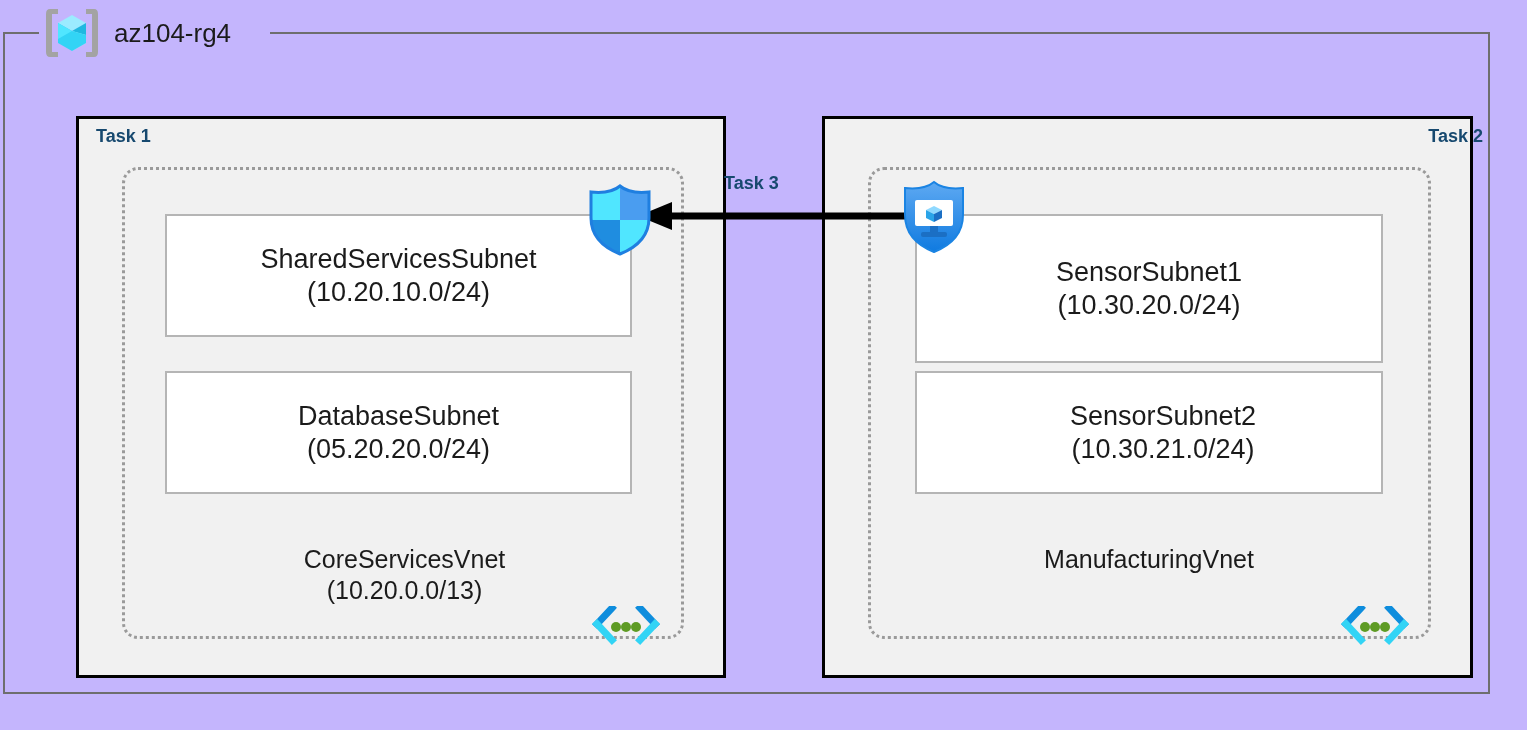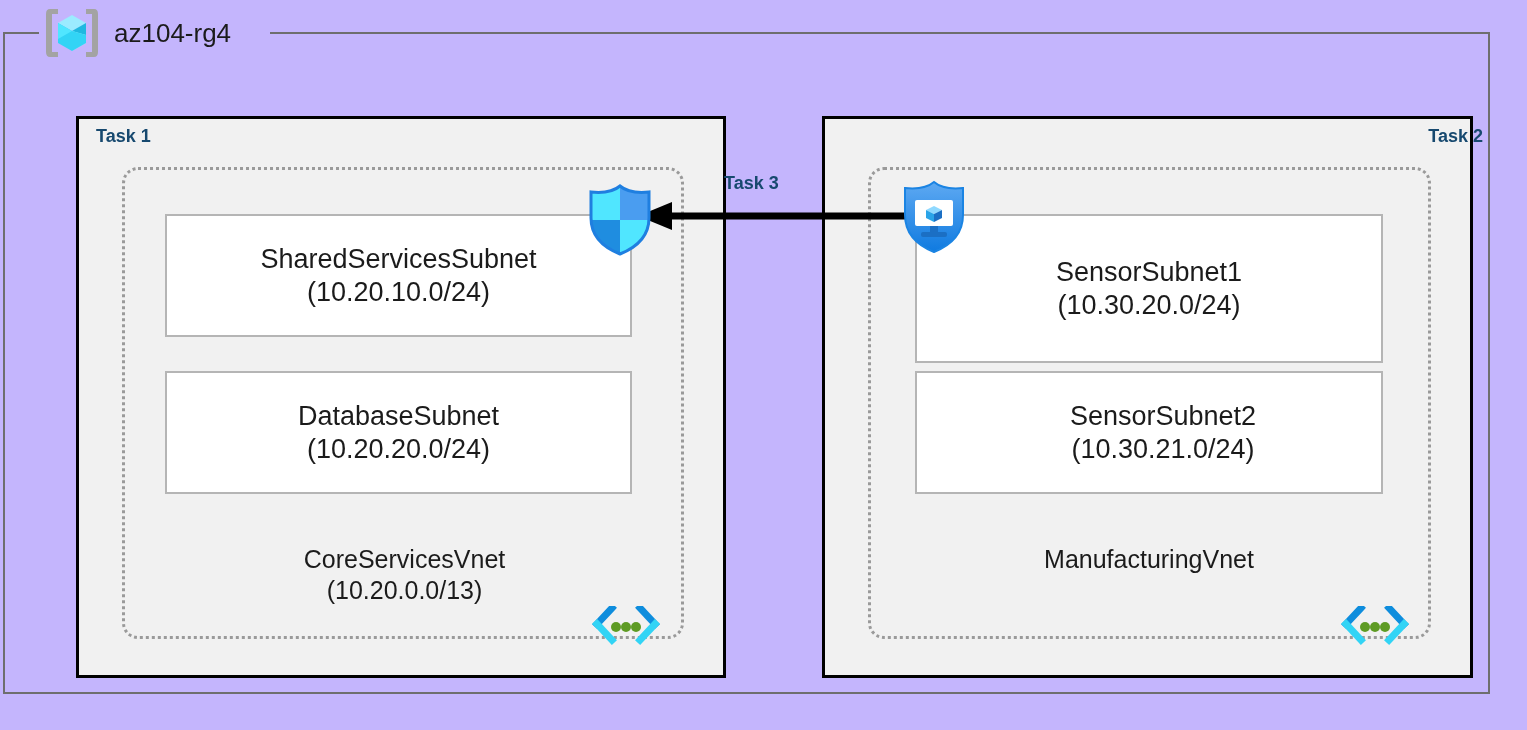--- a/index.html
+++ b/index.html
@@ -170,21 +170,21 @@
 
   <div class="vnet-box" id="vnet1-box"></div>
 
   <div class="subnet-box" id="subnet-ss">
     <div class="subnet-name">SharedServicesSubnet</div>
     <div class="subnet-cidr">(10.20.10.0/24)</div>
   </div>
 
   <div class="subnet-box" id="subnet-db">
     <div class="subnet-name">DatabaseSubnet</div>
-    <div class="subnet-cidr">(10.20.20.0/24)</div>
+    <div class="subnet-cidr">(05.20.20.0/24)</div>
   </div>
 
   <div class="vnet-caption" id="vnet1-caption">
     <div>CoreServicesVnet</div>
     <div>(10.20.0.0/13)</div>
   </div>
 
   <span class="svc-icon" id="vnet1-icon">
     <svg viewBox="0 0 68 42" xmlns="http://www.w3.org/2000/svg">
       <g stroke-linecap="square">

